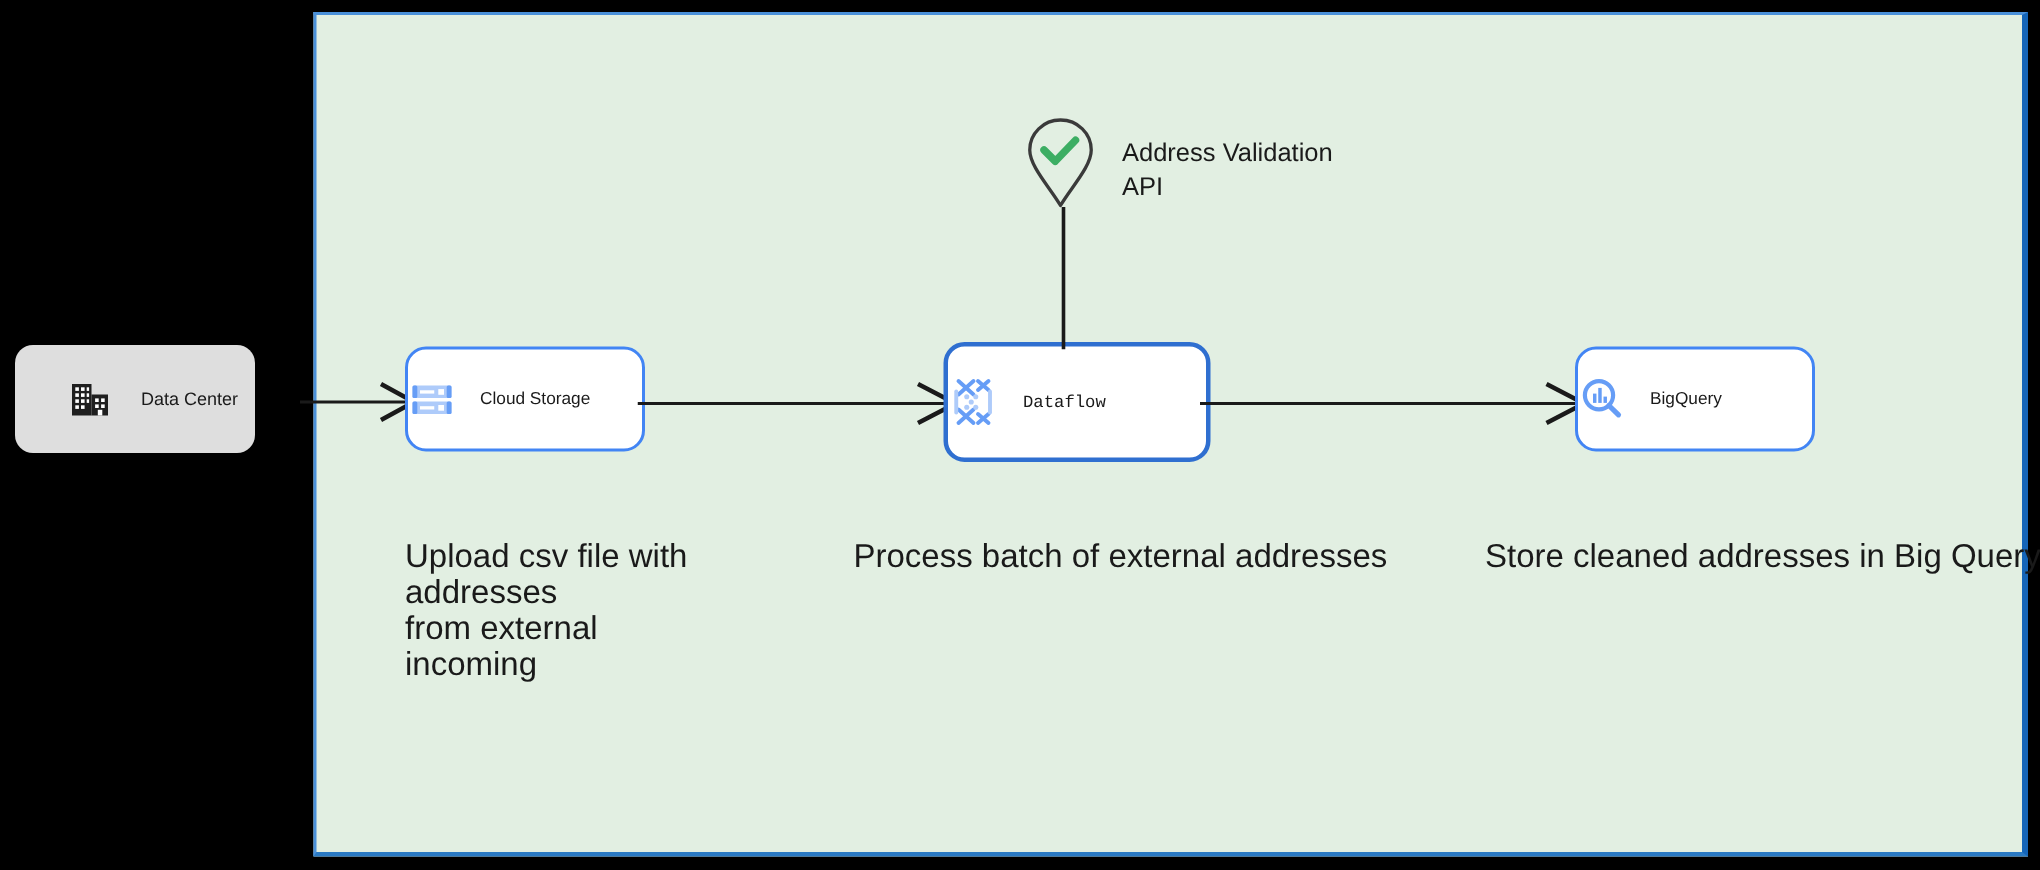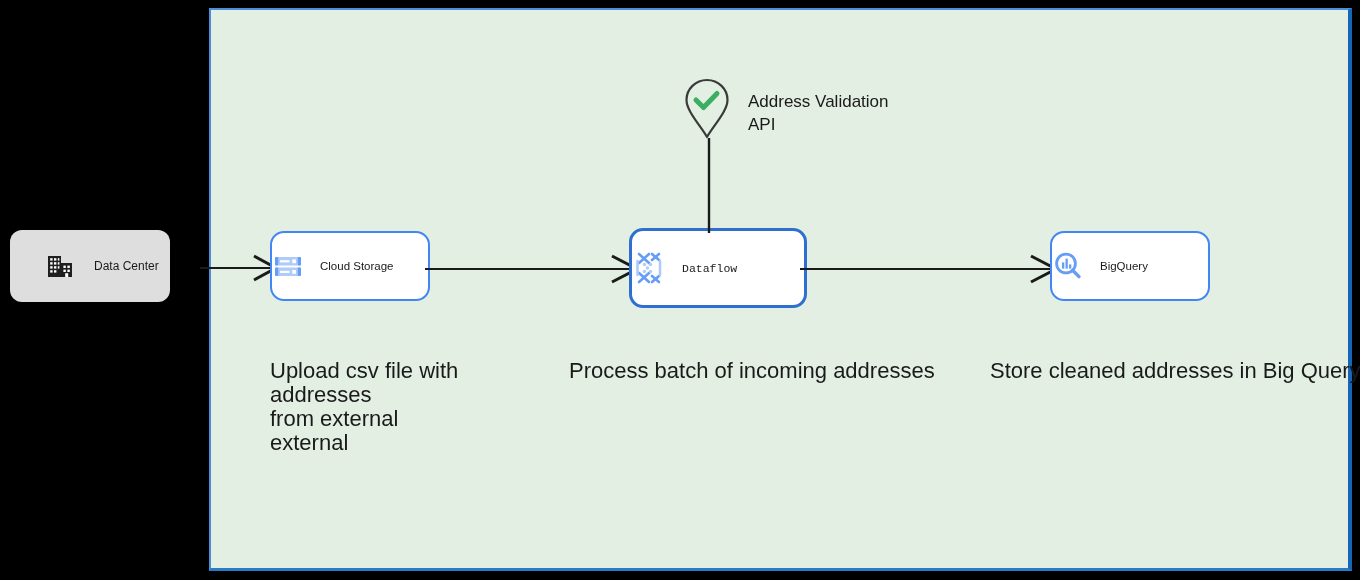--- a/index.html
+++ b/index.html
@@ -289,20 +289,20 @@
   <div class="connector" id="conn-api-dataflow">
     <svg width="18" height="95" viewBox="0 0 18 95" aria-hidden="true">
       <line x1="9" y1="0" x2="9" y2="95" stroke="#1a1a1a" stroke-width="2.4"></line>
     </svg>
   </div>
 
   <div class="caption" id="caption-upload">
     <div>Upload csv file with</div>
     <div>addresses</div>
     <div>from external</div>
-    <div>external</div>
-  </div>
-
-  <div class="caption" id="caption-process">Process batch of incoming addresses</div>
+    <div>incoming</div>
+  </div>
+
+  <div class="caption" id="caption-process">Process batch of external addresses</div>
 
   <div class="caption" id="caption-store">Store cleaned addresses in Big Query</div>
 
 </div>
 
 </body></html>

